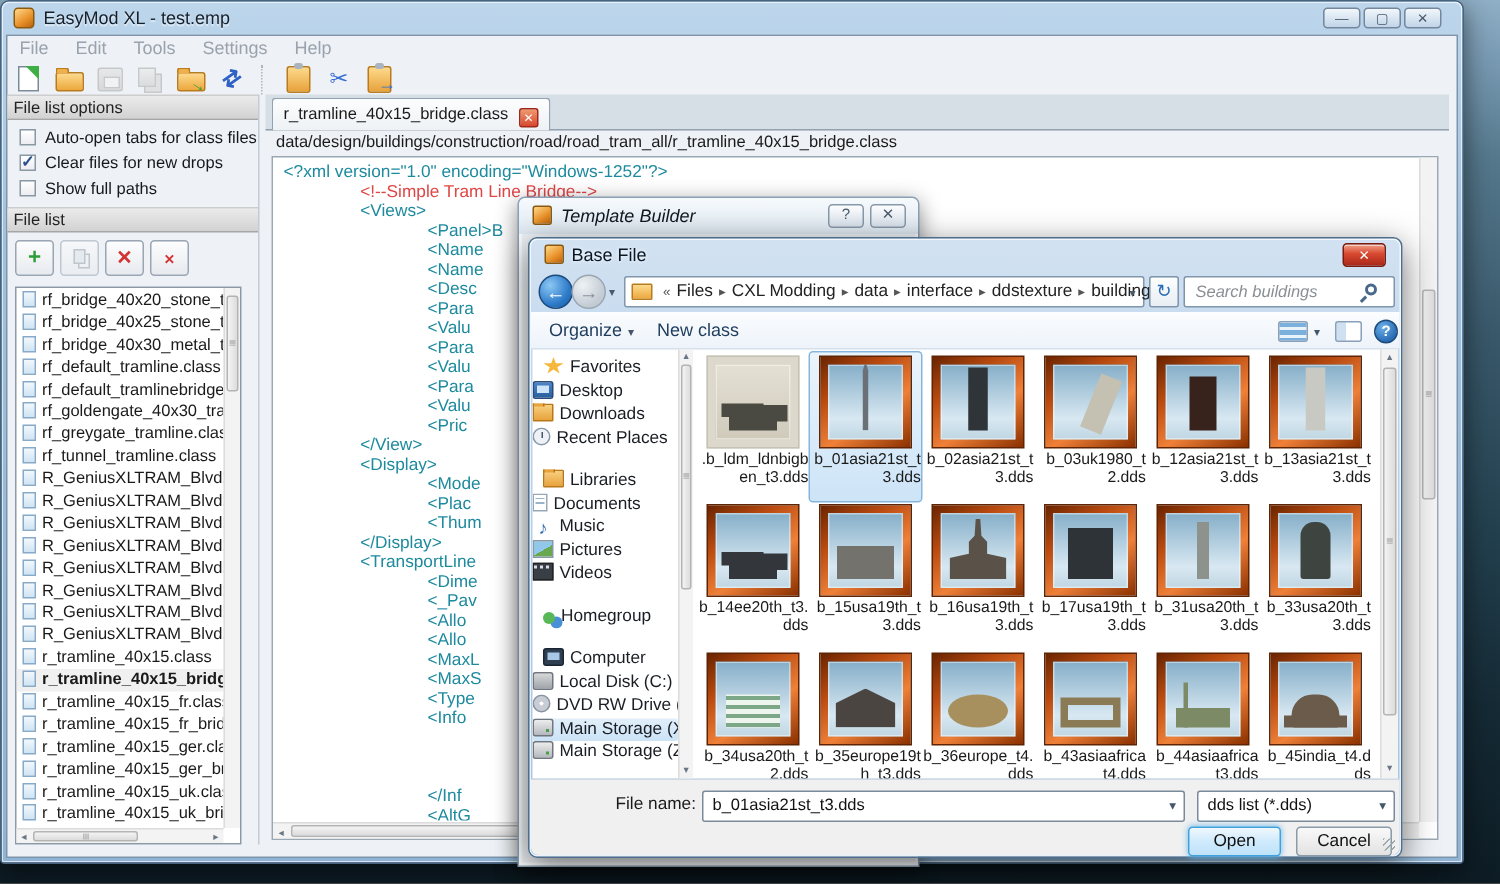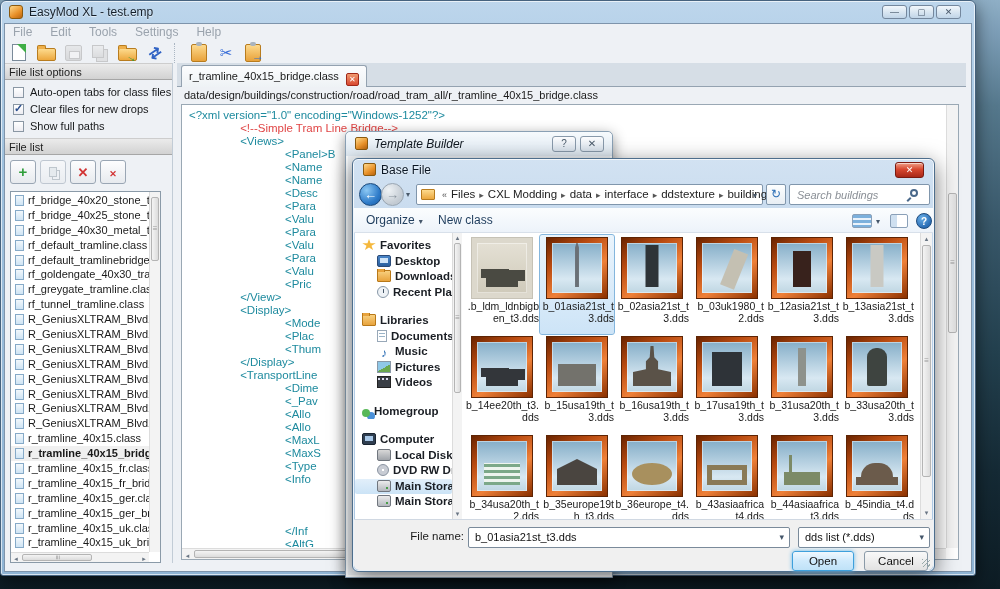--- a/index.html
+++ b/index.html
@@ -136,22 +136,22 @@
   .cmd-views{position:absolute;left:498px;top:6px;width:20px;height:14px;border:1px solid #8aa0b8;border-radius:2px;
     background:repeating-linear-gradient(180deg,#7cb0dc 0 3px,#eaf2fa 3px 5px);}
   .cmd-views-caret{position:absolute;left:522px;top:9px;font-size:8px;color:#44566a;}
   .cmd-pane{position:absolute;left:536px;top:6px;width:18px;height:14px;border:1px solid #8aa0b8;border-radius:2px;
     background:linear-gradient(90deg,#cfe0f0 0 40%,#fff 40%);}
   .cmd-help{position:absolute;left:562px;top:5px;width:16px;height:16px;border-radius:50%;
     background:radial-gradient(circle at 35% 30%,#6ab0e8,#2a6db5 70%);border:1px solid #1c4a7c;
     color:#fff;font-size:10px;font-weight:bold;line-height:15px;text-align:center;}
   .cmd-help::before{content:"?";}
   .bf-body{position:absolute;left:2px;top:74px;right:2px;bottom:52px;background:#fff;}
-  .navpane{position:absolute;left:0;top:0;bottom:0;width:97px;overflow:hidden;padding-top:5px;font-weight:bold;}
-  .nrow{height:15.5px;font-size:11.5px;color:#1a1e24;white-space:nowrap;overflow:hidden;padding-left:22px;line-height:15px;}
+  .navpane{position:absolute;left:0;top:0;bottom:0;width:97px;overflow:hidden;padding-top:5px;}
+  .nrow{height:15.5px;font-size:11.5px;color:#1a1e24;white-space:nowrap;overflow:hidden;line-height:15px;}
   .nrow.grp{padding-left:7px;}
   .nrow.gap{margin-top:13px;}
   .nrow.sel{background:linear-gradient(#e2effa,#cbe3f6);border-radius:2px;}
   .ni{display:inline-block;width:14px;height:12px;margin-right:4px;vertical-align:-2px;position:relative;}
   .ni-star{background:#f5b83d;clip-path:polygon(50% 0,61% 35%,98% 35%,68% 57%,79% 91%,50% 70%,21% 91%,32% 57%,2% 35%,39% 35%);}
   .ni-desktop{background:linear-gradient(#4a86c8,#2a5f9e);border:1px solid #2a4a78;border-radius:2px;}
   .ni-desktop::after{content:"";position:absolute;left:2px;top:2px;right:2px;bottom:3px;background:#cfe4f8;}
   .ni-folder{background:linear-gradient(#f8d080,#e8a33d);border:1px solid #b87818;border-radius:1px;}
   .ni-folder::before{content:"";position:absolute;left:-1px;top:-3px;width:6px;height:3px;background:#e8a33d;border:1px solid #b87818;border-bottom:none;}
   .ni-recent{border-radius:50%;background:#eef2f6;border:1px solid #8898a8;width:12px;}

